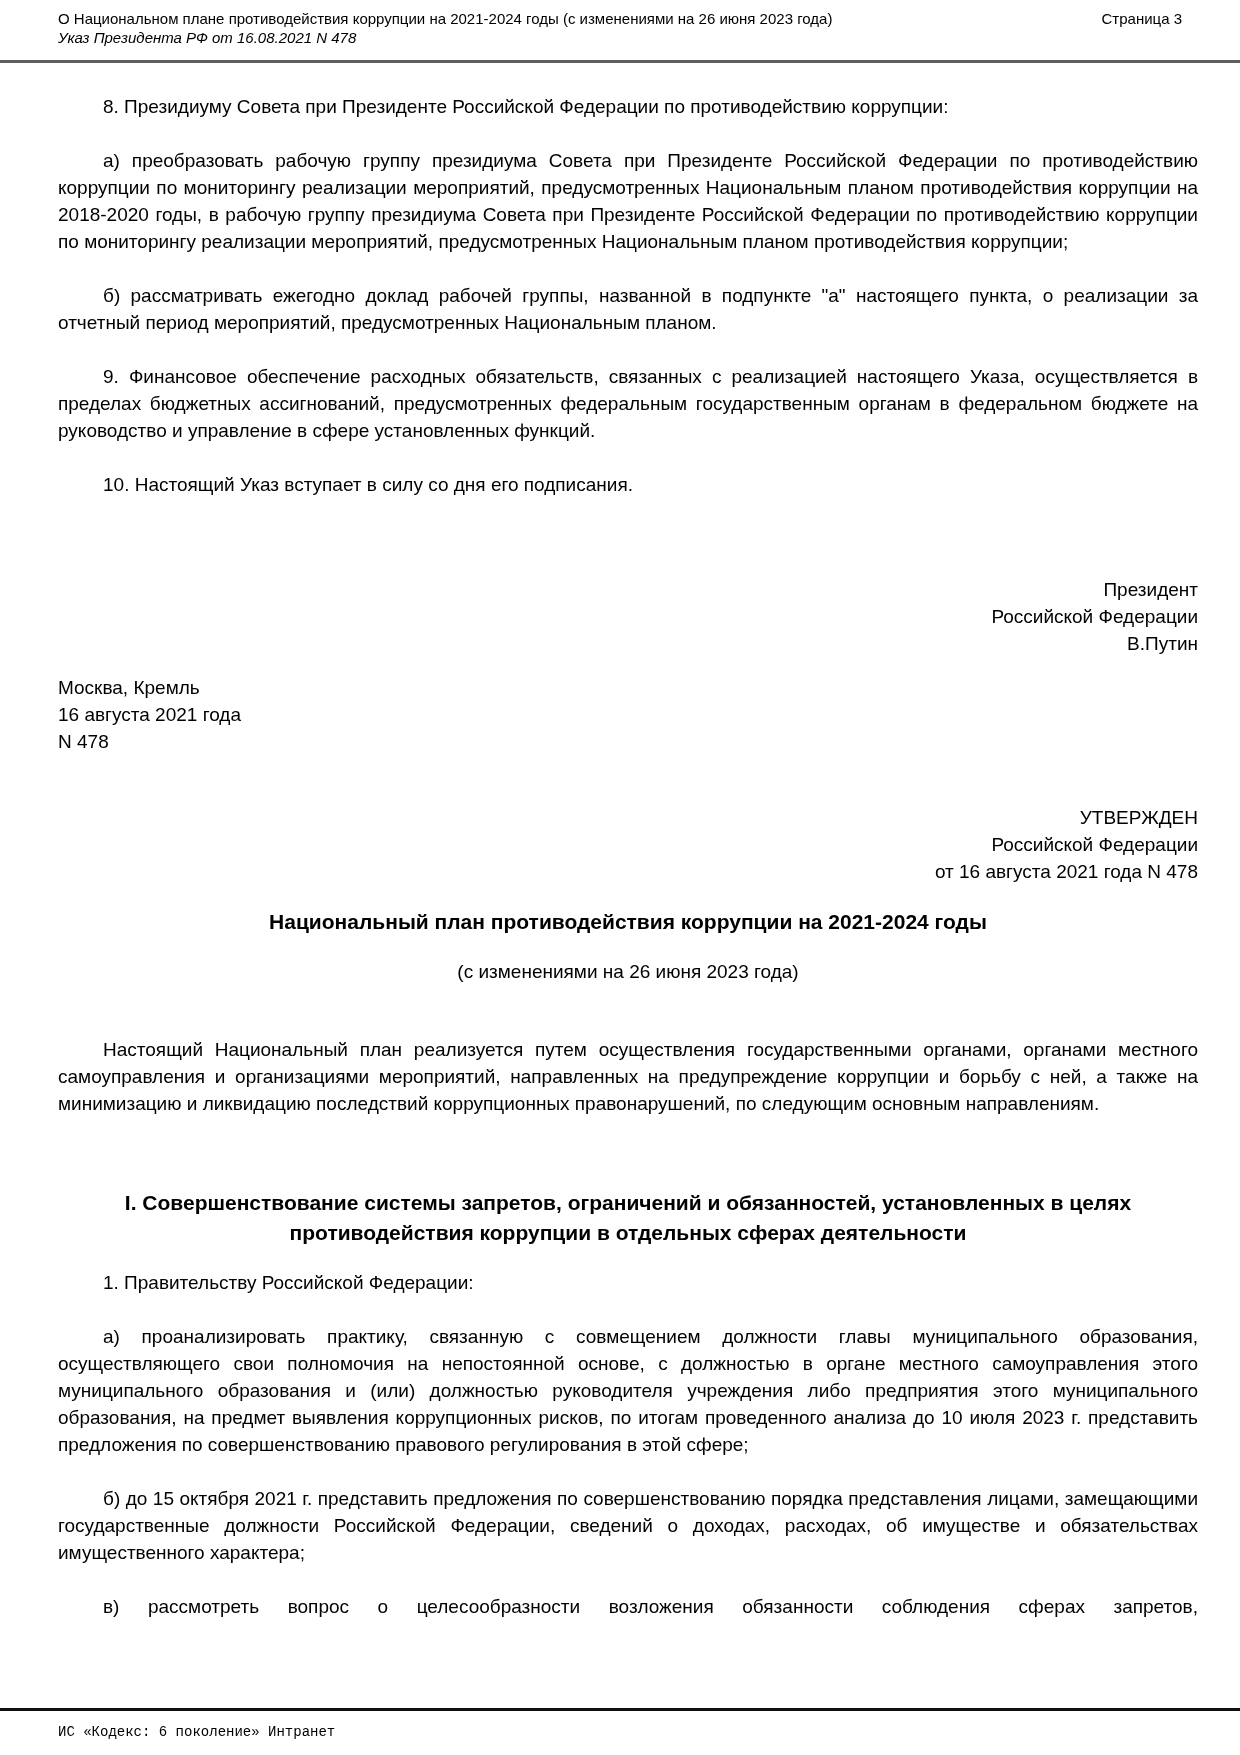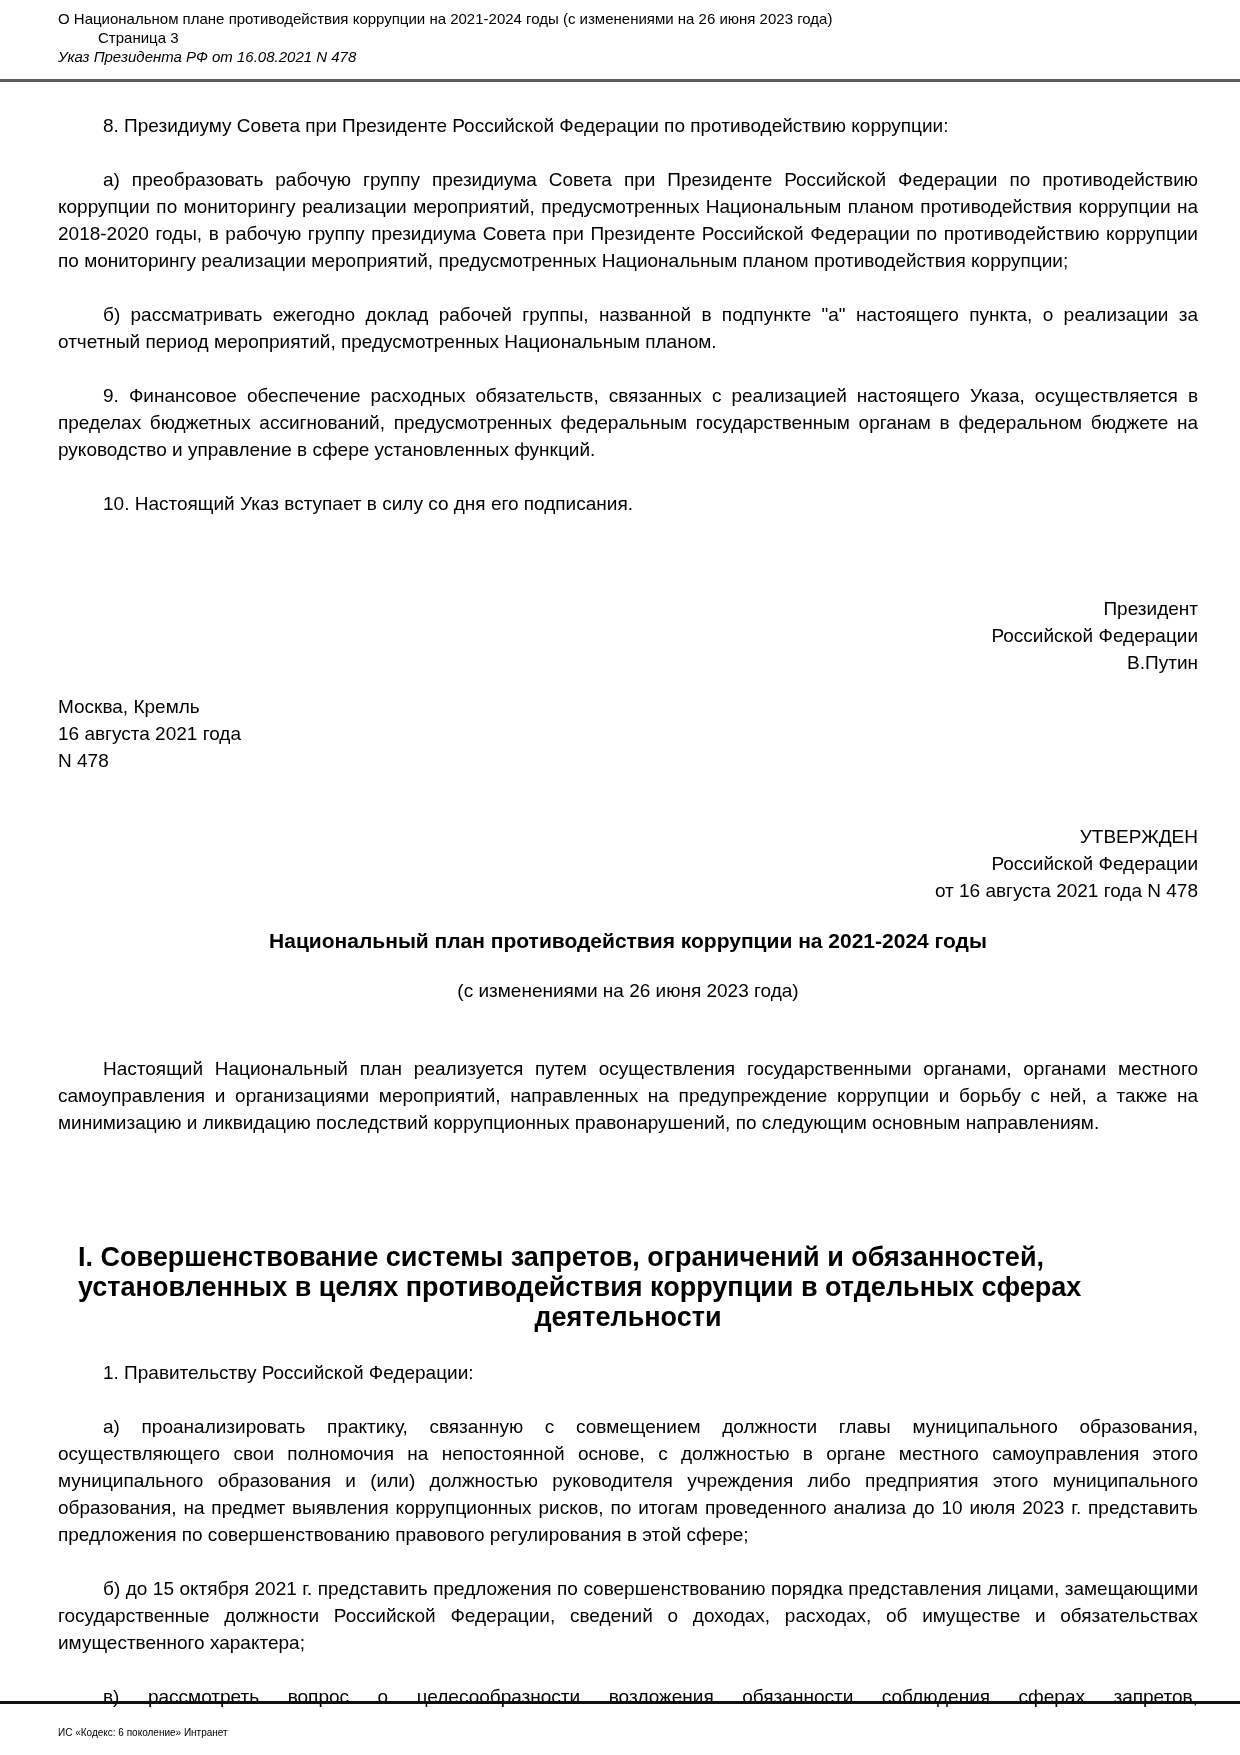--- a/index.html
+++ b/index.html
@@ -8,21 +8,21 @@
     width: 1240px;
     height: 1755px;
     background: #ffffff;
     color: #000000;
     font-family: "Liberation Sans", sans-serif;
     overflow: hidden;
     box-sizing: border-box;
   }
   
   .hdr { padding: 9px 58px 0 58px; font-size: 15px; line-height: 19px; }
-  .hdr-row { display: flex; justify-content: space-between; align-items: flex-start; flex-direction: column; }
+  .hdr-row { display: flex; justify-content: space-between; align-items: flex-start; }
   .hdr-title { max-width: 1000px; }
   .hdr-page { white-space: nowrap; margin-left: 40px; }
   .hdr-sub { font-style: italic; margin-top: 0; }
   .hdr-rule { height: 0; border: 0; border-top: 3px solid #5e5e5e; margin: 13px 0 0 0; }
   
   .doc {
     padding: 3px 42px 0 58px;
     font-size: 19px;
     line-height: 27px;
     text-align: justify;
@@ -33,29 +33,29 @@
   .sig-block { text-align: right; margin-top: 78px; }
   .place-block { text-align: left; margin-top: 17px; }
   .approved-block { text-align: right; margin-top: 49px; }
   .doc-title {
     text-align: center; font-weight: bold; font-size: 21px; line-height: 30px;
     margin-top: 22px; text-indent: 0; text-align-last: center;
   }
   .doc-subtitle { text-align: center; margin-top: 15px; text-indent: 0; text-align-last: center; }
   .intro { margin-top: 51px; }
   .section-heading {
-    text-align: left; font-weight: bold; font-size: 27px; line-height: 30px;
-    margin-top: 106px; text-indent: 0; text-align-last: center;
+    text-align: center; font-weight: bold; font-size: 21px; line-height: 30px;
+    margin-top: 71px; text-indent: 0; text-align-last: center;
     padding: 0 20px;
   }
   .first-item { margin-top: 21px; }
   
   .ftr { position: absolute; left: 0; right: 0; bottom: 0; }
   .ftr-rule { height: 0; border: 0; border-top: 3px solid #101010; margin: 0; }
-  .ftr-text { padding: 19px 58px 13px 58px; font-size: 10px; line-height: 19px; }
+  .ftr-text { padding: 12px 58px 13px 58px; font-size: 14px; line-height: 19px; font-family: Liberation Mono, monospace; }
 </style>
 </head>
 <body>
 
 <div class="page">
 
   <header class="hdr">
     <div class="hdr-row">
       <div class="hdr-title">О Национальном плане противодействия коррупции на 2021-2024 годы (с изменениями на 26 июня 2023 года)</div>
       <div class="hdr-page">Страница 3</div>

